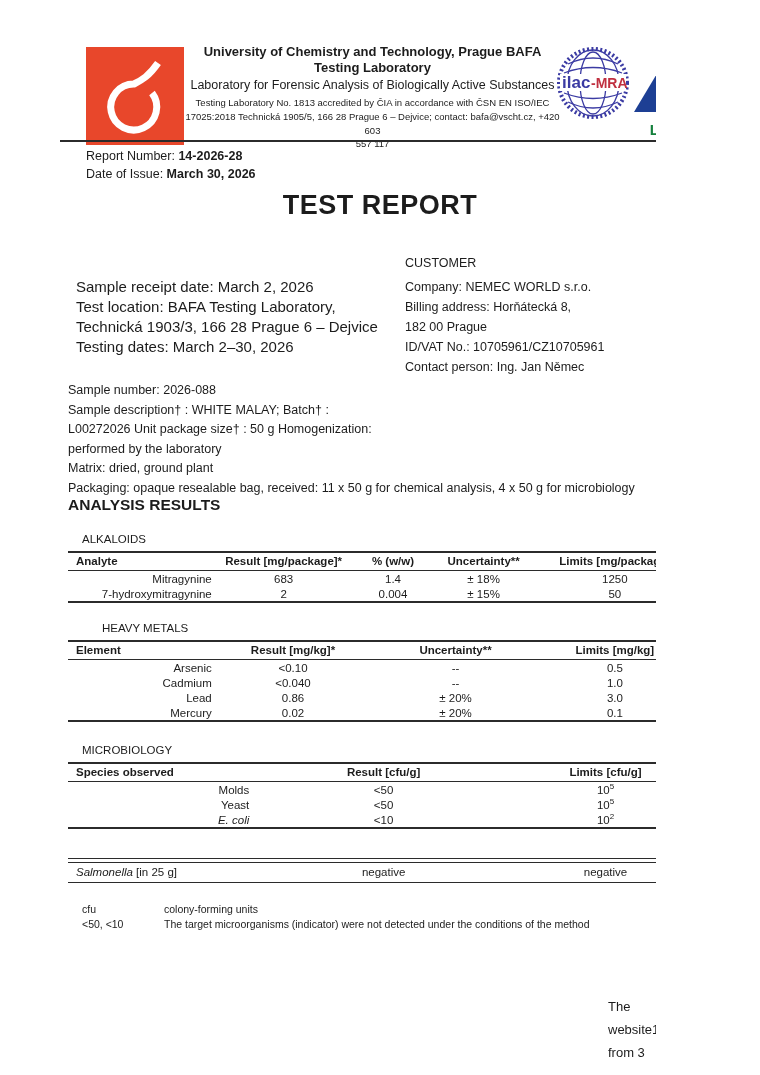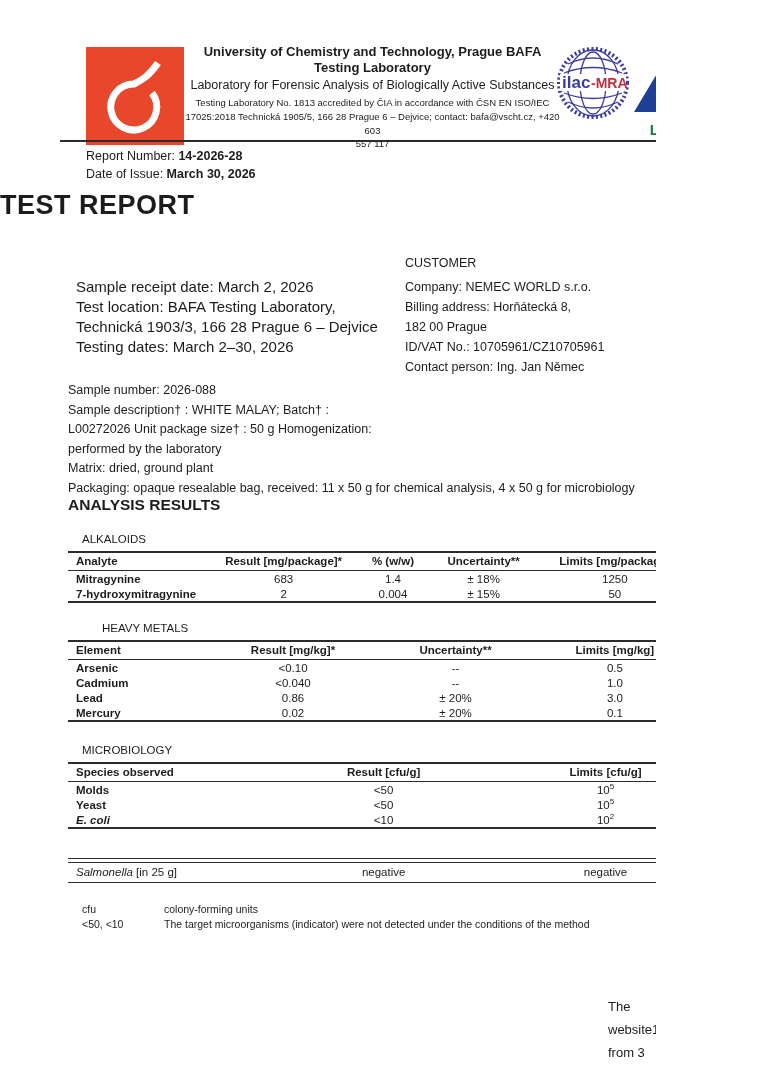--- a/index.html
+++ b/index.html
@@ -14,36 +14,36 @@
   .org-sub{font-size:13px;font-weight:bold;}
   .lab-name{font-size:12.5px;margin-top:1px;}
   .accr{font-size:9.5px;margin-top:3px;line-height:1.45;}
   .top-rule{position:absolute;left:60px;top:140px;width:640px;border-top:2px solid #2b2b2b;}
   .stamp-ilac{position:absolute;left:556px;top:42px;width:74px;height:82px;}
   .stamp-cia{position:absolute;left:626px;top:40px;width:100px;text-align:center;}
   .cia-label{font-size:15px;font-weight:bold;color:#15803d;letter-spacing:1px;margin-top:1px;}
   .report-block{position:absolute;left:86px;top:147px;font-size:12.5px;line-height:18px;}
   .report-block b{font-weight:bold;}
   
-  .title{position:absolute;left:0;top:190px;width:760px;text-align:left;font-size:27px;font-weight:bold;letter-spacing:.5px;}
+  .title{position:absolute;left:0;top:190px;width:760px;text-align:center;font-size:27px;font-weight:bold;letter-spacing:.5px;}
   
   .customer-heading{position:absolute;left:405px;top:256px;font-size:12.5px;}
   .info-left{position:absolute;left:76px;top:277px;font-size:15px;line-height:20px;}
   .info-right{position:absolute;left:405px;top:277px;font-size:12.5px;line-height:20px;}
   
   .sample-block{position:absolute;left:68px;top:381px;width:650px;font-size:12.5px;line-height:19.5px;}
   
   .analysis-heading{position:absolute;left:68px;top:496px;font-size:15.5px;font-weight:bold;}
   .section-label{position:absolute;left:82px;font-size:11.5px;}
   .tbl{position:absolute;left:68px;width:625px;border-collapse:collapse;table-layout:fixed;
        font-size:11.5px;color:#1c1c1c;border-bottom:2px solid #2b2b2b;}
   .tbl th{font-weight:bold;text-align:center;border-top:2px solid #2b2b2b;border-bottom:1px solid #2b2b2b;padding:2px 0 3px;}
   .tbl th:first-child{text-align:left;padding-left:8px;}
   .tbl td{text-align:center;padding:2px 0 1px;}
-  .tbl td:first-child{text-align:left;padding-left:8px;font-weight:bold;}
+  .tbl td:first-child{text-align:right;padding-left:8px;}
   .italic{font-style:italic;}
   .sal-outer{position:absolute;left:68px;top:858px;width:625px;border-top:1px solid #2b2b2b;padding-top:3px;}
   .sal-tbl{width:100%;border-collapse:collapse;table-layout:fixed;font-size:11.5px;
            border-top:1px solid #2b2b2b;border-bottom:1px solid #2b2b2b;}
   .sal-tbl td{text-align:center;padding:3px 0 4px;}
   .sal-tbl td:first-child{text-align:left;padding-left:8px;}
   
   .footnotes{position:absolute;left:82px;top:902px;font-size:10.5px;line-height:15px;}
   .fn-row{display:flex;}
   .fn-term{width:82px;flex:0 0 82px;}

